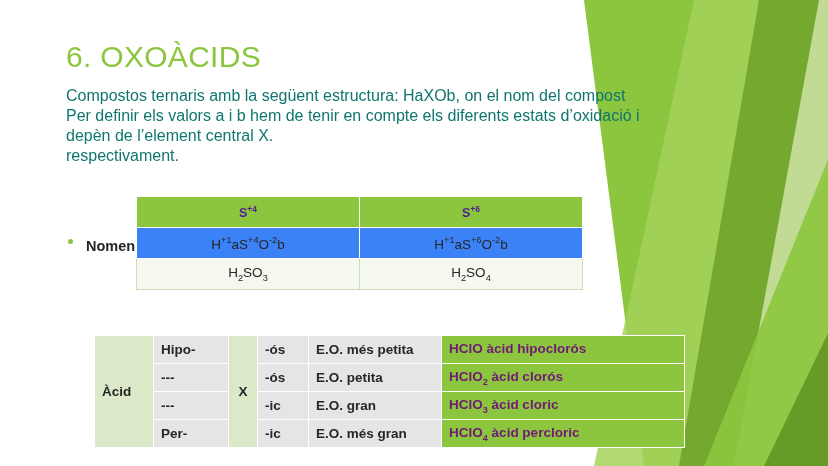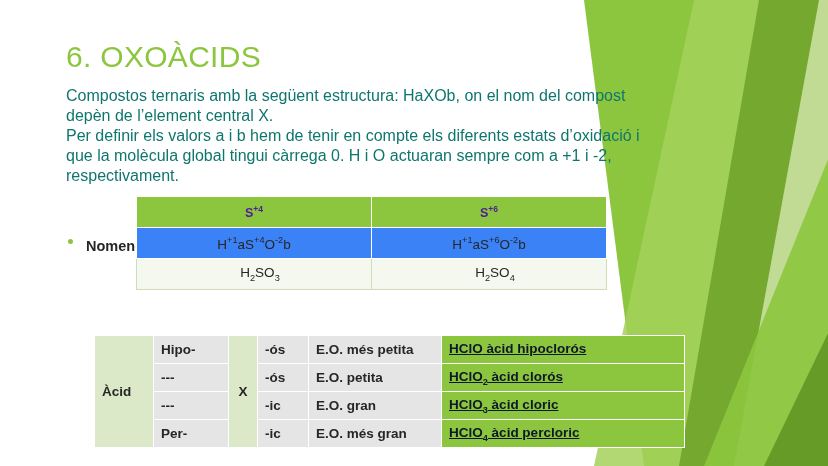--- a/index.html
+++ b/index.html
@@ -37,21 +37,21 @@
   }
   .t1 th, .t1 td{
     border:1px solid #ffffff;
     text-align:center;
     padding:4px 6px;
     width:210px;
     height:22px;
   }
   .t1 th{background:#8cc63e;color:#4c1d95;font-weight:bold;font-size:12.5px;}
   .t1 tr.r1 td{background:#3b82f6;}
-  .t1 tr.r2 td{background:#f4f8ee;border:1px solid #cfdcb8;padding-left:18px;}
+  .t1 tr.r2 td{background:#f4f8ee;border:1px solid #cfdcb8;}
 
   
   .bullet{
     position:absolute;left:52px;top:236px;width:560px;
     font-size:14.5px;line-height:20px;color:#262626;
   }
   .bullet .dot{
     position:absolute;left:0;top:3px;width:5px;height:5px;border-radius:50%;
     background:#8cc63e;
   }
@@ -65,21 +65,21 @@
     font-size:13.5px;color:#262626;
     background:#ffffff;
   }
   .t2 td{
     border:1px solid #ffffff;
     padding:3px 7px;
     height:21px;
     font-weight:bold;
   }
   .t2 td.cell{background:#e5e5e5;}
-  .t2 td.head{background:#8cc63e;color:#0f172a;text-decoration:underline;}
+  .t2 td.head{background:#8cc63e;color:#701a75;}
   .t2 td.acid{background:#dce9c8;text-align:left;width:44px;margin-left:10px;}
   .t2 td.x{background:#dce9c8;text-align:center;width:14px;}
   .t2 td.c1{width:60px;}
   .t2 td.c2{width:36px;margin-left:35px;}
   .t2 td.c3{width:118px;}
   .t2 td.c4{width:228px;}
 
   sup{font-size:0.68em;vertical-align:super;}
   sub{font-size:0.68em;vertical-align:sub;}
 </style>
@@ -96,23 +96,22 @@
       <polygon points="235,0 260,0 260,466 150,466" fill="#cfe3a6" opacity="0.85"></polygon>
       <polygon points="260,120 260,466 120,466" fill="#8cc63e" opacity="0.9"></polygon>
       <polygon points="260,300 260,466 180,466" fill="#5f9322" opacity="0.85"></polygon>
     </svg>
   </div>
 
   <div class="title">6. OXOÀCIDS</div>
 
   <div class="intro">
     <div>Compostos ternaris amb la següent estructura: HaXOb, on el nom del compost</div>
+    <div>Per definir els valors a i b hem de tenir en compte els diferents estats d’oxidació i</div>
     <div>depèn de l’element central X.</div>
-    <div>Per definir els valors a i b hem de tenir en compte els diferents estats d’oxidació i</div>
-    <div>que la molècula global tingui càrrega 0. H i O actuaran sempre com a +1 i -2,</div>
     <div>respectivament.</div>
   </div>
 
   <div class="bullet">
     <span class="dot"></span>
     <span class="btext"><b>Nomen</b><span>clatura: depèn de l’estat d’oxidació de l’element central.</span></span>
   </div>
 
   <table class="t1">
     <tbody>

